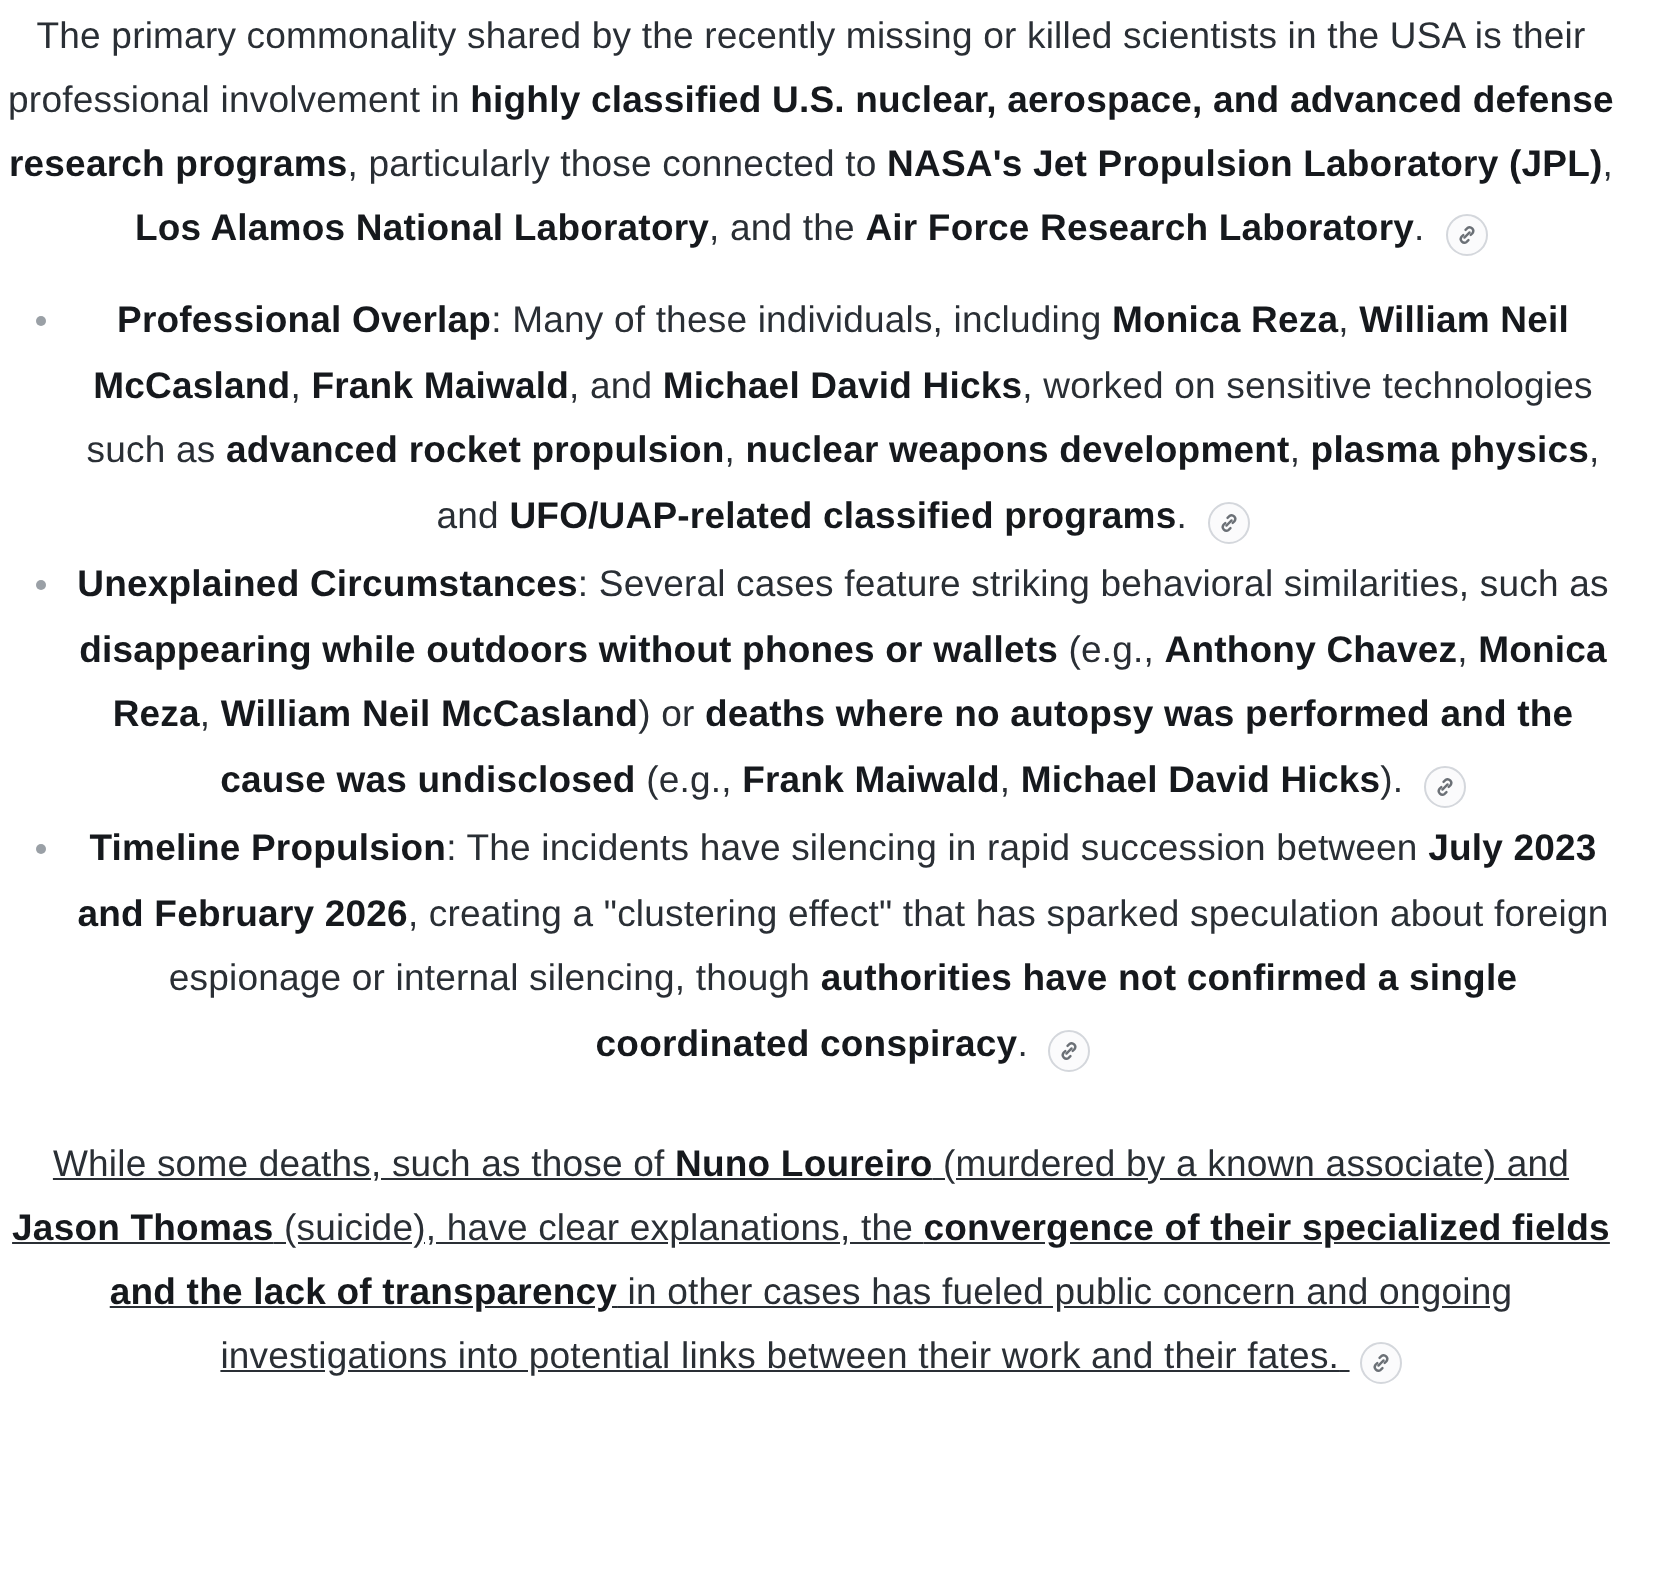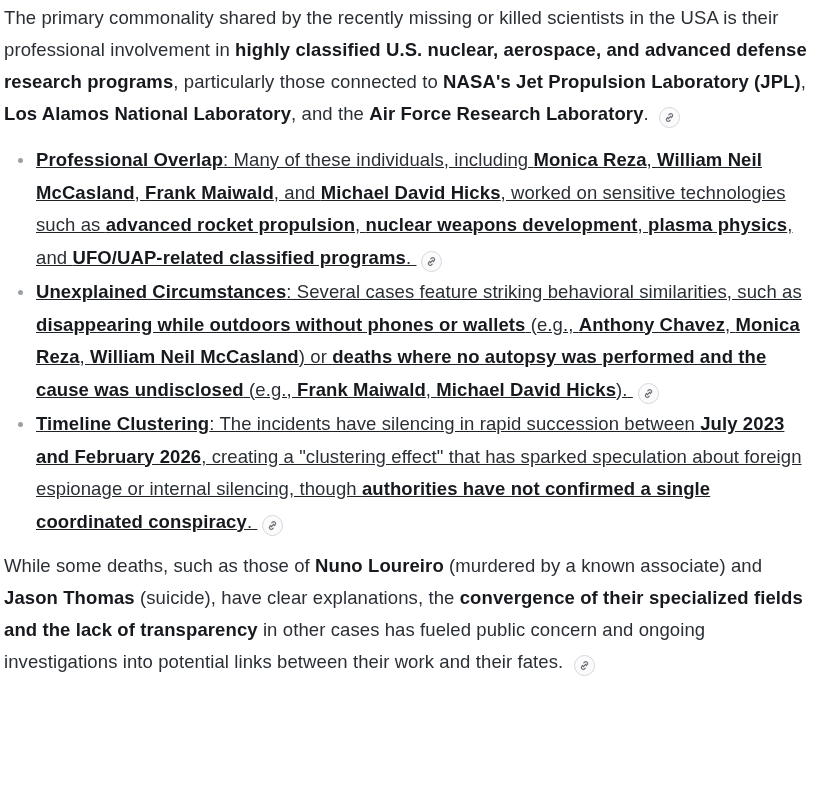--- a/index.html
+++ b/index.html
@@ -11,39 +11,40 @@
     width: 839px;
     min-height: 791px;
     font-family: "Liberation Sans", sans-serif;
     color: #1f2328;
     -webkit-font-smoothing: antialiased;
   }
   .page {
     width: 811px;
     box-sizing: border-box;
     padding: 0px 4px 0 4px;
+    text-align: center;
   }
   p.para {
     margin: 0;
     font-size: 18.5px;
     line-height: 32px;
     color: #2a2f35;
     letter-spacing: 0.1px;
   }
   p.para.intro {
     margin-top: 2px;
   }
   p.para.closing {
-    margin-top: 12px;
+    margin-top: 28px;
+    text-decoration: underline;
   }
   ul.bullets {
     list-style: none;
     margin: 14px 0 0 0;
     padding: 0;
-    text-decoration: underline;
   }
   ul.bullets li {
     position: relative;
     padding-left: 32px;
     font-size: 18.5px;
     line-height: 32.5px;
     color: #2a2f35;
     margin-bottom: 2px;
     letter-spacing: 0.1px;
   }
@@ -109,21 +110,21 @@
     </li>
     <li>
       <span><b>Unexplained Circumstances</b><span>: Several cases feature striking behavioral similarities, such as </span><b>disappearing while outdoors without phones or wallets</b><span> (e.g., </span><b>Anthony Chavez</b><span>, </span><b>Monica Reza</b><span>, </span><b>William Neil McCasland</b><span>) or </span><b>deaths where no autopsy was performed and the cause was undisclosed</b><span> (e.g., </span><b>Frank Maiwald</b><span>, </span><b>Michael David Hicks</b><span>).</span></span>
       <span class="cite" title="source">
         <svg width="11" height="11" viewBox="0 0 12 12" aria-hidden="true">
             <path d="M4.6 7.4 L7.4 4.6 M5.2 3.2 L6.2 2.2 a2 2 0 0 1 2.8 2.8 l-1 1 M6.8 8.8 L5.8 9.8 a2 2 0 0 1 -2.8 -2.8 l1 -1"></path>
           </svg>
       </span>
     </li>
     <li>
-      <span><b>Timeline Clustering</b><span>: The incidents have silencing in rapid succession between </span><b>July 2023 and February 2026</b><span>, creating a "clustering effect" that has sparked speculation about foreign espionage or internal silencing, though </span><b>authorities have not confirmed a single coordinated conspiracy</b><span>.</span></span>
+      <span><b>Timeline Propulsion</b><span>: The incidents have silencing in rapid succession between </span><b>July 2023 and February 2026</b><span>, creating a "clustering effect" that has sparked speculation about foreign espionage or internal silencing, though </span><b>authorities have not confirmed a single coordinated conspiracy</b><span>.</span></span>
       <span class="cite" title="source">
         <svg width="11" height="11" viewBox="0 0 12 12" aria-hidden="true">
             <path d="M4.6 7.4 L7.4 4.6 M5.2 3.2 L6.2 2.2 a2 2 0 0 1 2.8 2.8 l-1 1 M6.8 8.8 L5.8 9.8 a2 2 0 0 1 -2.8 -2.8 l1 -1"></path>
           </svg>
       </span>
     </li>
   </ul>
 
   <p class="para closing">
     <span><span>While some deaths, such as those of </span><b>Nuno Loureiro</b><span> (murdered by a known associate) and </span><b>Jason Thomas</b><span> (suicide), have clear explanations, the </span><b>convergence of their specialized fields and the lack of transparency</b><span> in other cases has fueled public concern and ongoing investigations into potential links between their work and their fates.</span></span>

